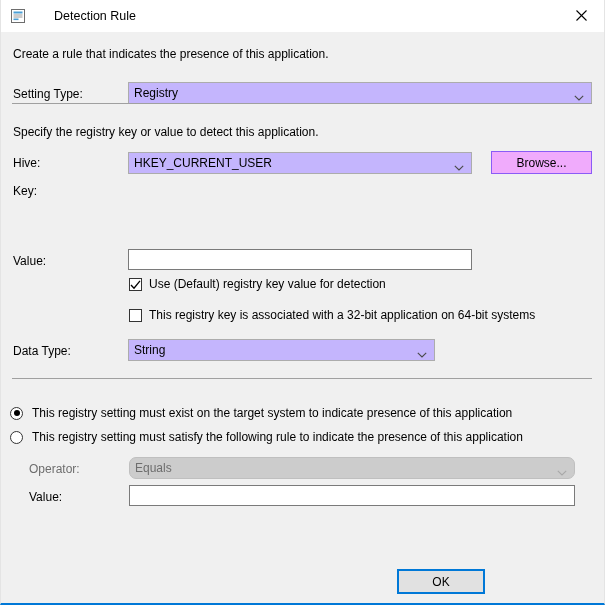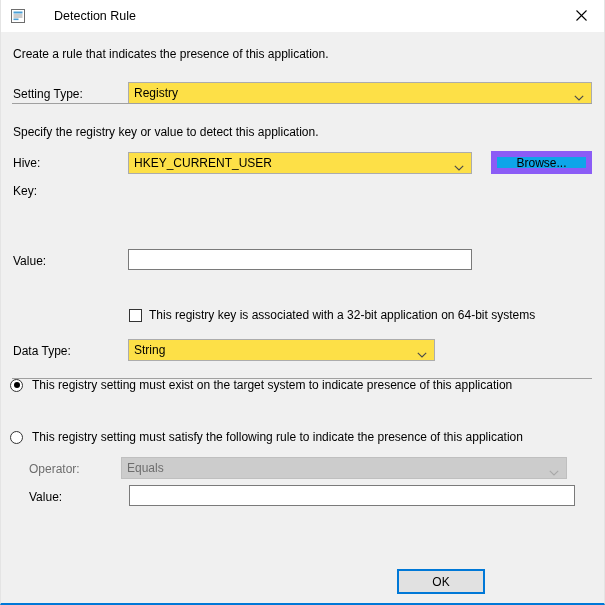--- a/index.html
+++ b/index.html
@@ -79,21 +79,21 @@
   .lbl {
     position: absolute;
     font-size: 12px;
     color: #000;
   }
   .lbl.dis { color: #6d6d6d; }
 
   
   .combo {
     position: absolute;
-    background: #fde047;
+    background: #c4b5fd;
     border: 1px solid #acacac;
     display: flex;
     align-items: center;
     padding-left: 5px;
     font-size: 12px;
     color: #000;
     height: 22px;
   }
   .combo .chev {
     position: absolute;
@@ -143,22 +143,22 @@
     position: absolute;
     left: 0; width: 17px; height: 17px;
     display: flex; align-items: center; justify-content: center;
   }
   .keybox .sb-up { top: 1px; }
   .keybox .sb-down { bottom: 1px; }
 
   
   .btn {
     position: absolute;
-    background: #0ea5e9;
-    border: 6px solid #8b5cf6;
+    background: #f0abfc;
+    border: 1px solid #8b5cf6;
     font-family: "Liberation Sans", sans-serif;
     font-size: 12px;
     color: #000;
     display: flex;
     align-items: center;
     justify-content: center;
     height: 23px;
   }
   .btn.default {
     border: 2px solid #0078d7;
@@ -267,52 +267,60 @@
     </div>
     <div class="btn" style="left:490px; top:119px; width:101px;">Browse...</div>
 
     <div class="lbl" style="left:12px; top:152px;">Key:</div>
 
     <div class="lbl" style="left:12px; top:222px;">Value:</div>
     <div class="textbox" style="left:127px; top:217px; width:344px;">
       <span style="position:absolute;left:4px;top:3px;font-size:12px;color:#000;"></span>
     </div>
 
+    <div class="cbrow" style="left:128px; top:245px;">
+      <span class="cbox">
+        <svg width="11" height="10" viewBox="0 0 11 10" style="position:absolute;left:0px;top:1px;">
+          <polyline points="1,5 4,8.2 10,0.8" fill="none" stroke="#000" stroke-width="1.3"></polyline>
+        </svg>
+      </span>
+      <span class="cb-label">Use (Default) registry key value for detection</span>
+    </div>
 
     <div class="cbrow" style="left:128px; top:276px;">
       <span class="cbox"></span>
       <span class="cb-label">This registry key is associated with a 32-bit application on 64-bit systems</span>
     </div>
 
     <div class="lbl" style="left:12px; top:312px;">Data Type:</div>
     <div class="combo" style="left:127px; top:307px; width:307px;">
       <span>String</span>
       <span class="chev">
         <svg width="10" height="6" viewBox="0 0 10 6">
             <polyline points="0.8,0.8 5,5 9.2,0.8" fill="none" stroke="#4a4a4a" stroke-width="1.1"></polyline>
           </svg>
       </span>
     </div>
 
     <div class="sep" style="top:346px;"></div>
 
-    <div class="rbrow" style="left:9px; top:346px;">
+    <div class="rbrow" style="left:9px; top:374px;">
       <span class="rbox">
           <span class="dot"></span>
         </span>
       <span class="rb-label">This registry setting must exist on the target system to indicate presence of this application</span>
     </div>
 
     <div class="rbrow" style="left:9px; top:398px;">
       <span class="rbox"></span>
       <span class="rb-label">This registry setting must satisfy the following rule to indicate the presence of this application</span>
     </div>
 
     <div class="lbl dis" style="left:28px; top:430px;">Operator:</div>
-    <div class="combo disabled" style="left:120px; top:425px; width:446px;">
+    <div class="combo disabled" style="left:128px; top:425px; width:446px;border-radius:7px;">
       <span>Equals</span>
       <span class="chev">
         <svg width="10" height="6" viewBox="0 0 10 6">
             <polyline points="0.8,0.8 5,5 9.2,0.8" fill="none" stroke="#a8a8a8" stroke-width="1.1"></polyline>
           </svg>
       </span>
     </div>
 
     <div class="lbl" style="left:28px; top:458px;">Value:</div>
     <div class="textbox" style="left:128px; top:453px; width:446px;">

